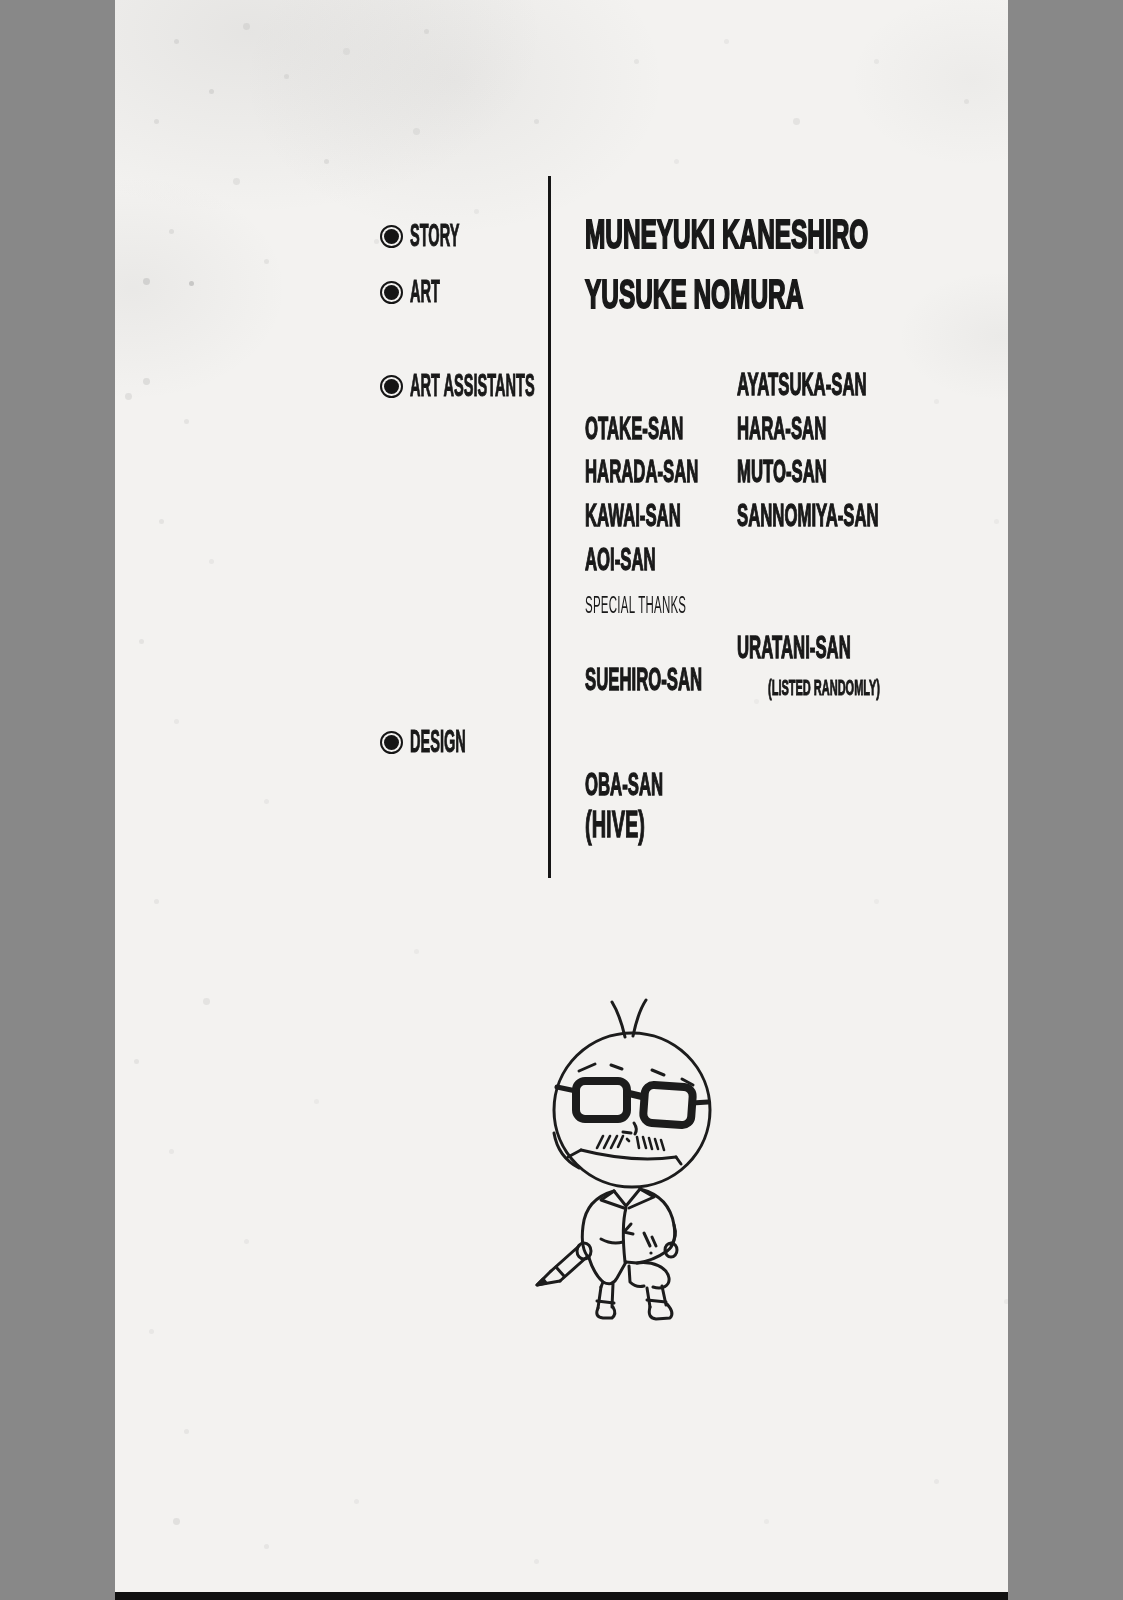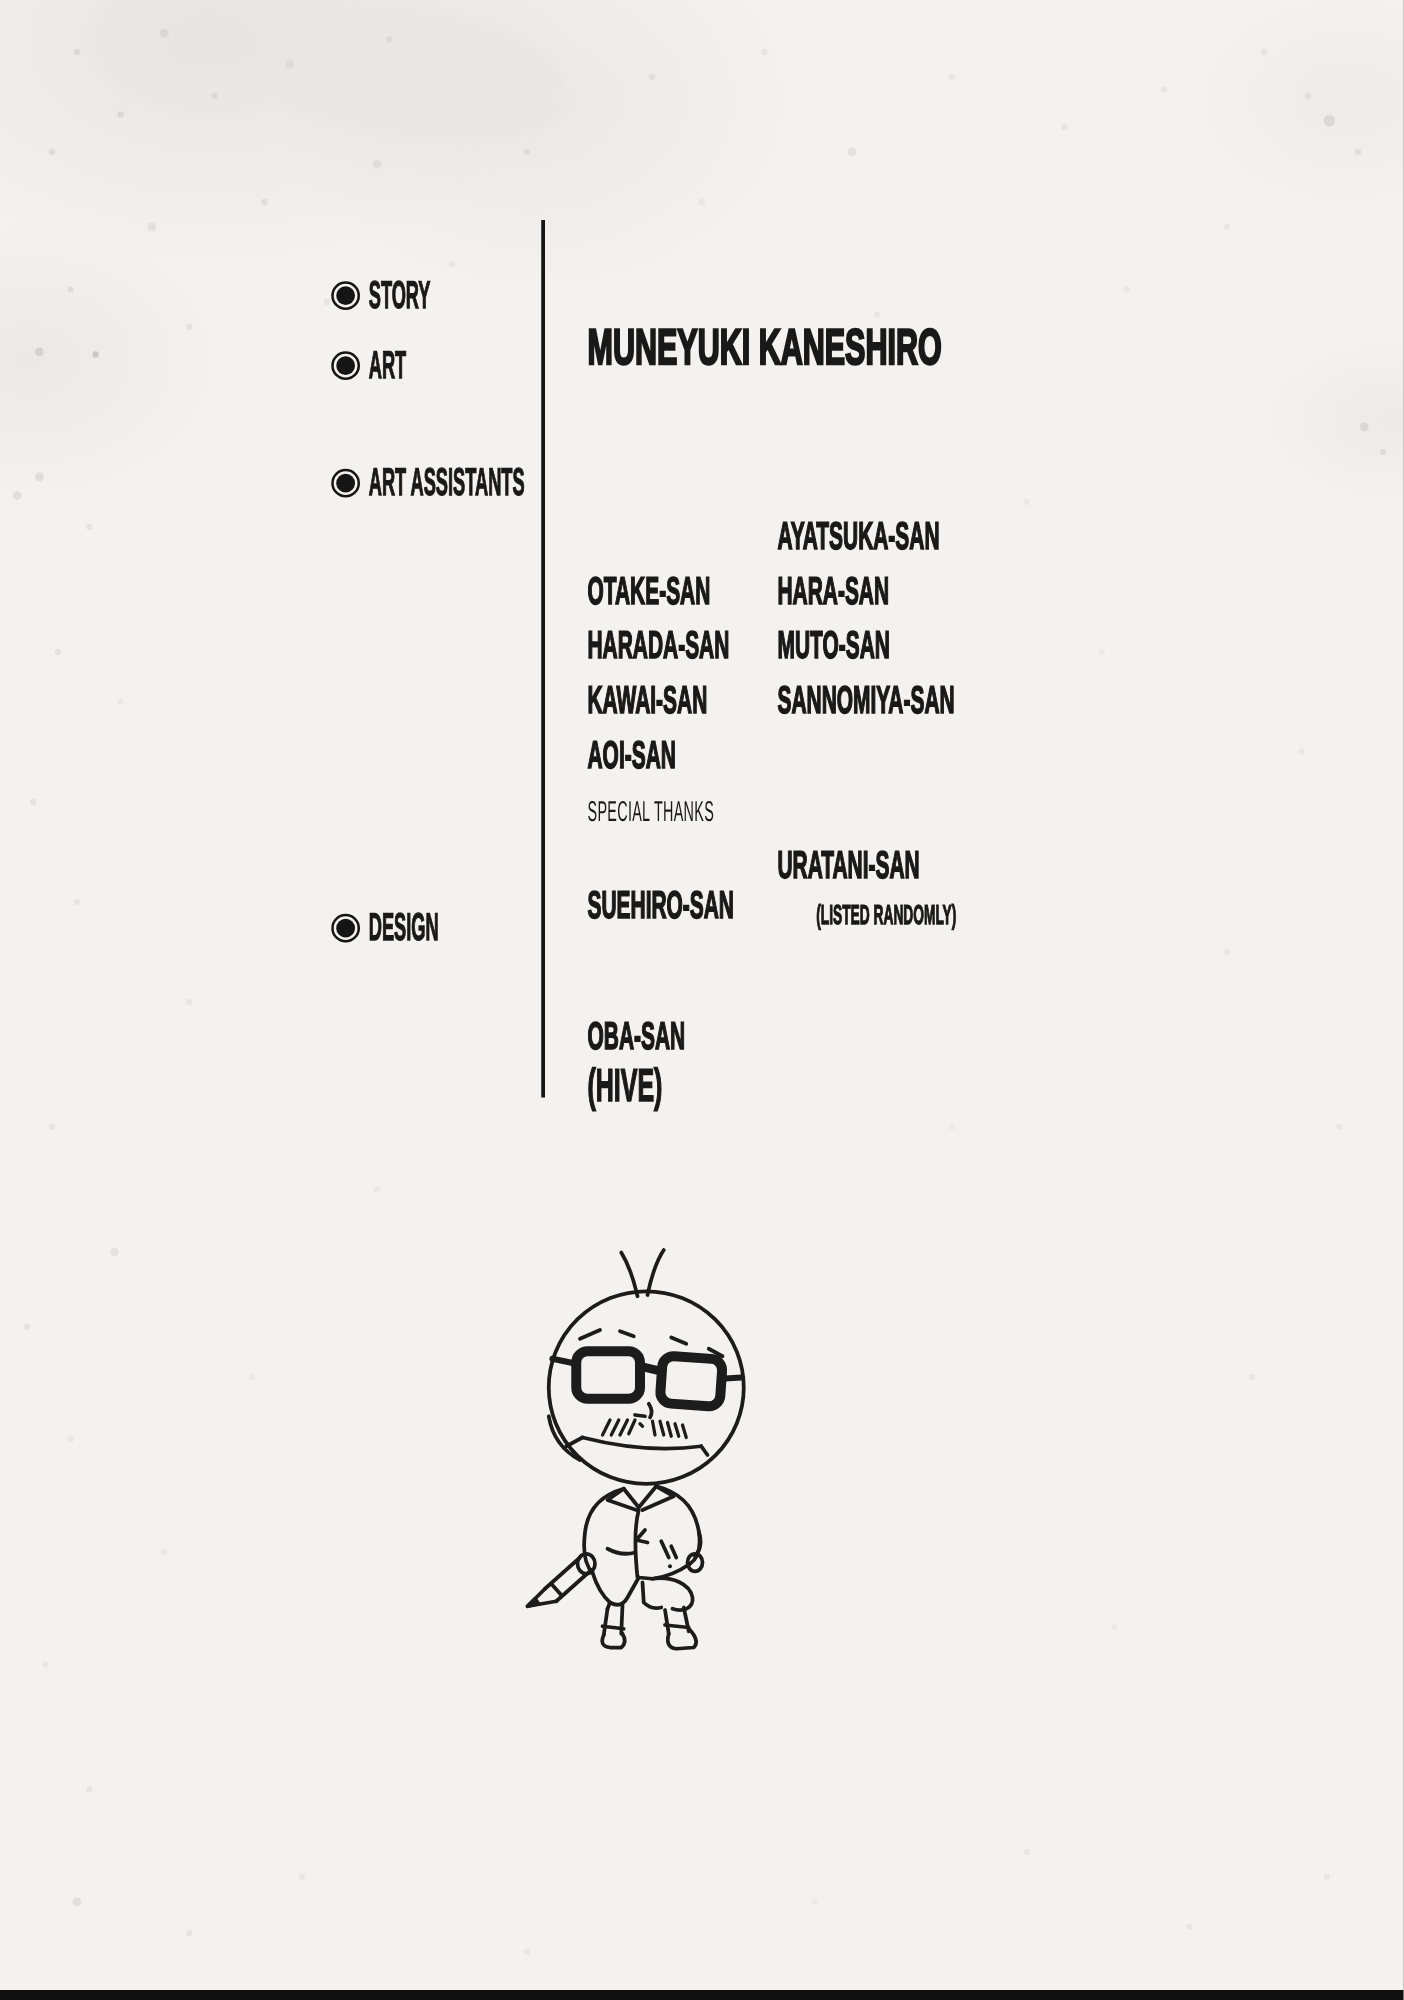--- a/index.html
+++ b/index.html
@@ -1,19 +1,19 @@
 <!DOCTYPE html>
 <html><head>
 <meta charset="utf-8">
 <title>Credits Page</title>
 <style>
   html,body{margin:0;padding:0;background:#888;}
   .page{
     position:relative;
-    width:1123px;height:1600px;
+    width:893px;height:1600px;
     margin:0 auto;
     background:#f3f2f0;
     overflow:hidden;
     font-family:"Liberation Sans", sans-serif;
     color:#191919;
   }
   
   .texture{
     position:absolute;inset:0;pointer-events:none;
     background:
@@ -75,21 +75,21 @@
   .bullet::after{content:'';position:absolute;inset:2px;background:#151515;border-radius:50%;}
   .label-row{
     position:absolute;left:265px;display:flex;align-items:center;gap:7px;height:36px;
   }
   
   .cx{display:inline-block;white-space:nowrap;transform-origin:0 50%;}
   .lbl{
     font-size:31px;font-weight:bold;line-height:36px;letter-spacing:0;
     transform:scaleX(.47);-webkit-text-stroke:1px #191919;
   }
-  .val{position:absolute;line-height:1.05;margin-top:44px;}
+  .val{position:absolute;line-height:1.05;}
   .col1{left:470px;} .col2{left:622px;}
   .creator{font-size:40px;font-weight:bold;-webkit-text-stroke:2px #191919;transform:scaleX(.61);}
   .heavy{font-size:31px;font-weight:bold;-webkit-text-stroke:1.3px #191919;transform:scaleX(.54);}
   .thin{font-size:23px;font-weight:normal;transform:scaleX(.5);letter-spacing:.5px;}
   .note{font-size:22px;font-weight:bold;-webkit-text-stroke:1px #191919;transform:scaleX(.5);}
   .hive{font-size:37px;font-weight:bold;-webkit-text-stroke:1.3px #191919;transform:scaleX(.54);}
   .mascot{position:absolute;left:398px;top:985px;width:220px;height:340px;}
   .thanks{position:absolute;left:0;top:1332px;width:1040px;text-align:center;}
   .hand-line{
     display:block;font-size:28px;line-height:30px;font-weight:normal;
@@ -119,20 +119,23 @@
     <span class="cx lbl">ART ASSISTANTS</span>
   </div>
   <div class="label-row" style="top:724px">
     <span class="bullet"></span>
     <span class="cx lbl">DESIGN</span>
   </div>
 
   <div class="val col1" style="top:213px">
     <span class="cx creator">MUNEYUKI KANESHIRO</span>
   </div>
+  <div class="val col1" style="top:273px">
+    <span class="cx creator">YUSUKE NOMURA</span>
+  </div>
 
   <div class="val col1" style="top:413px">
     <span class="cx heavy">OTAKE-SAN</span>
   </div>
   <div class="val col1" style="top:456px">
     <span class="cx heavy">HARADA-SAN</span>
   </div>
   <div class="val col1" style="top:500px">
     <span class="cx heavy">KAWAI-SAN</span>
   </div>

